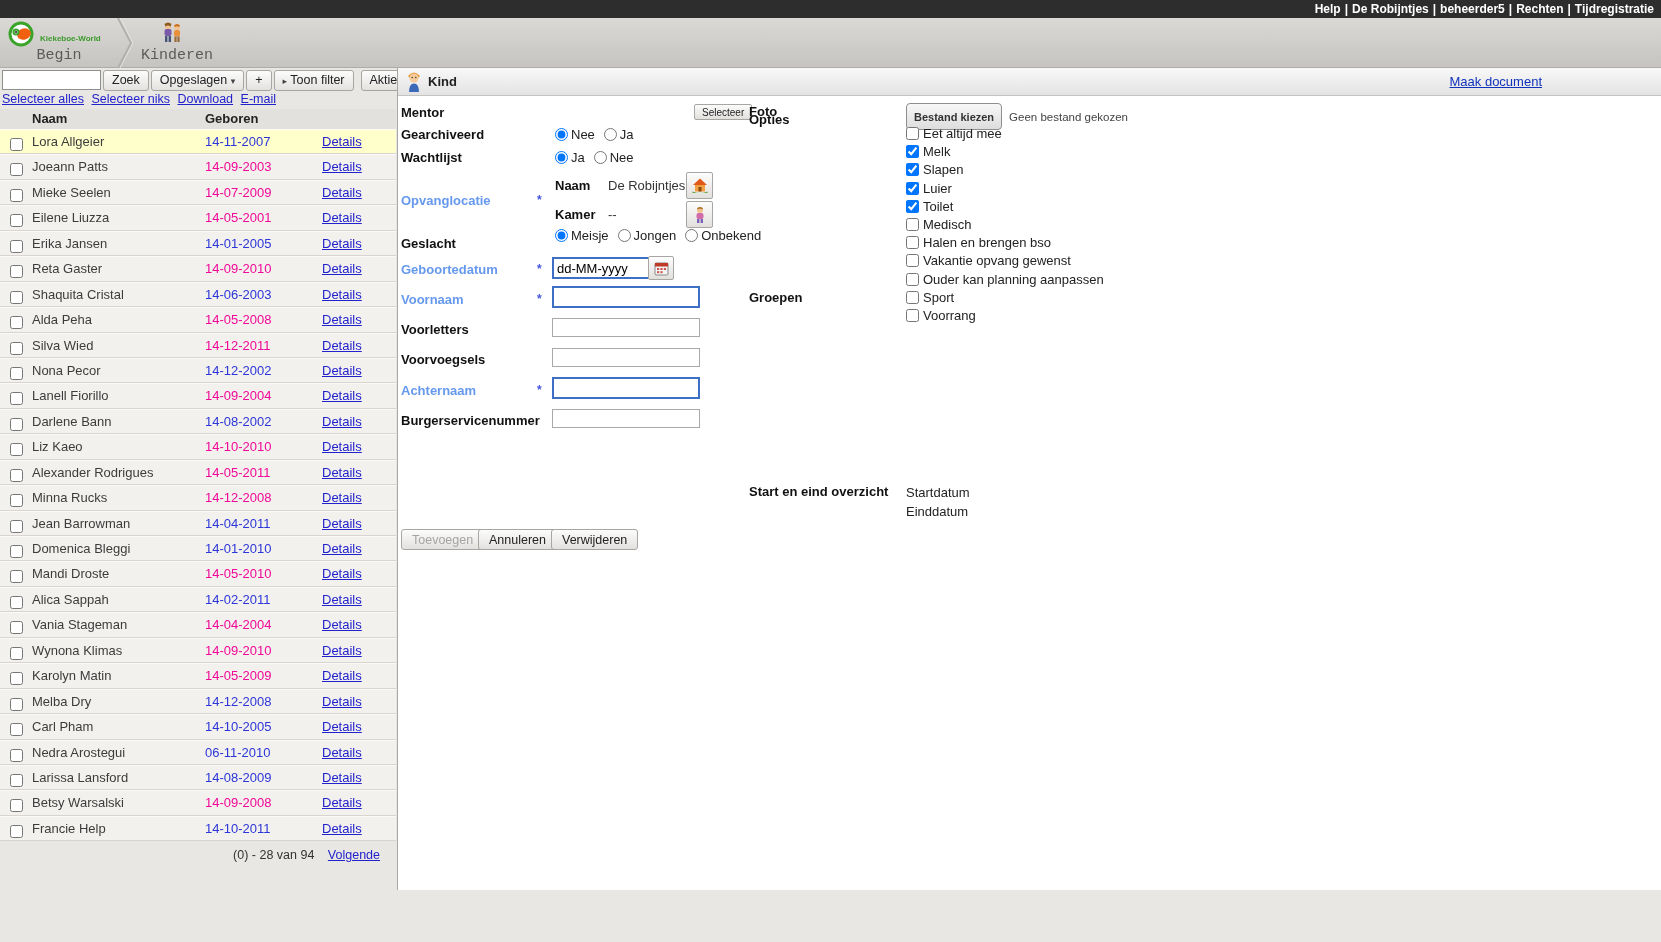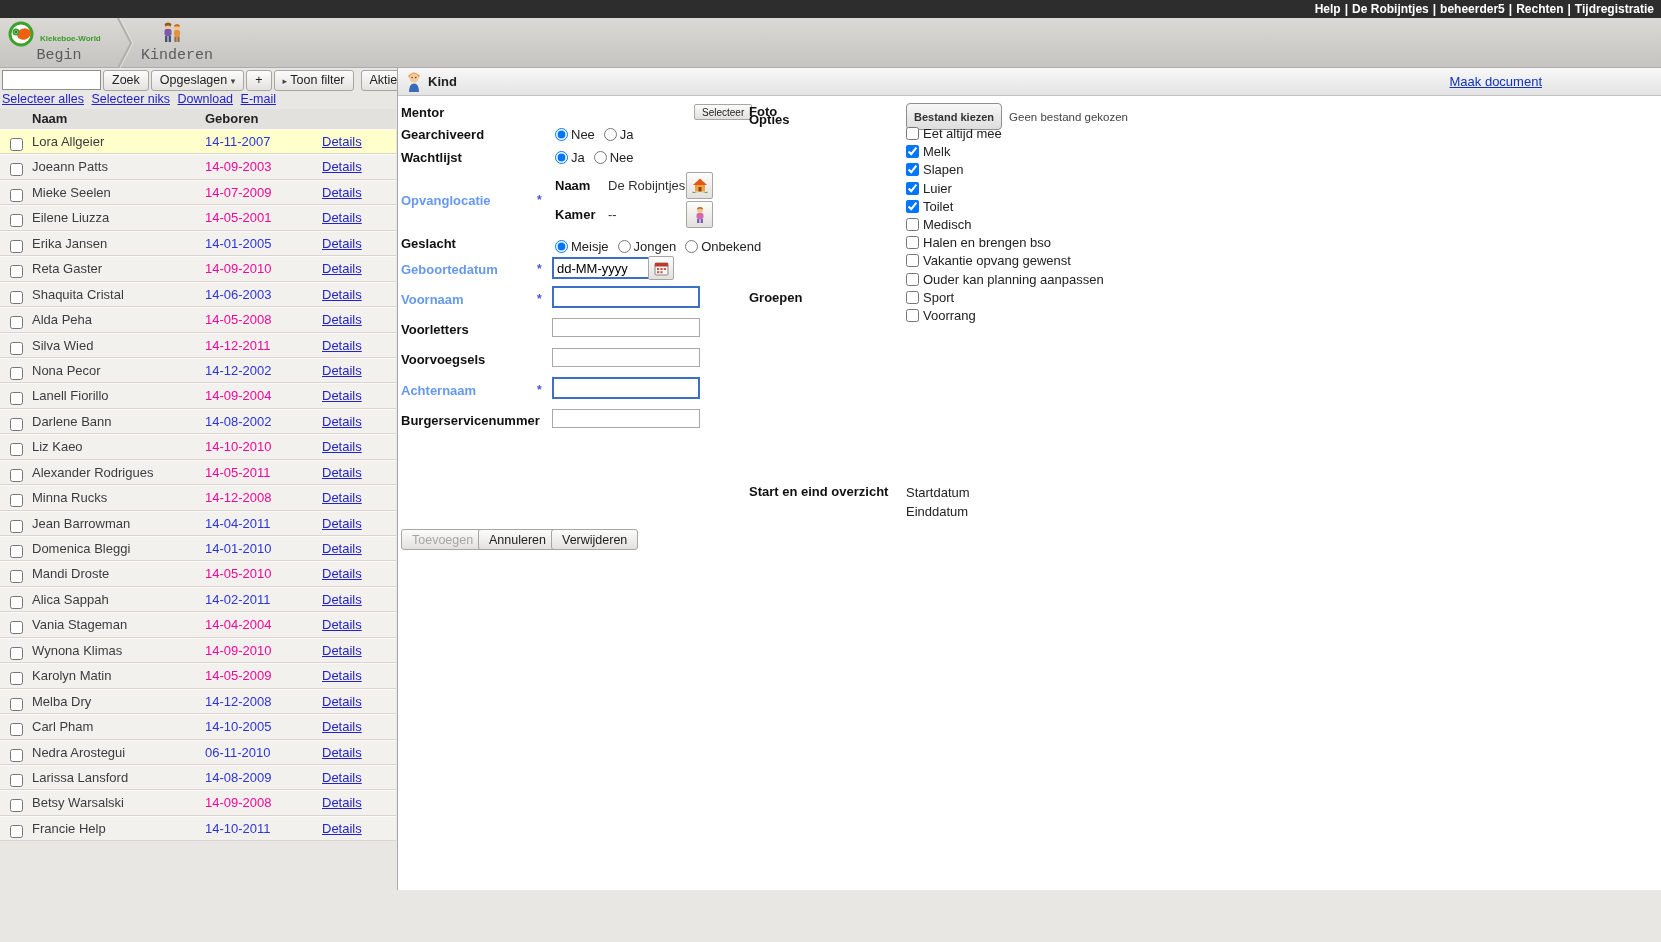--- a/index.html
+++ b/index.html
@@ -351,20 +351,24 @@
         <span class="dt" style="color: rgb(240, 8, 152);">14-09-2008</span>
         <a class="det">Details</a>
       </div>
       <div class="lrow">
         <input type="checkbox" style="">
         <span class="nm">Francie Help</span>
         <span class="dt" style="color: rgb(43, 53, 216);">14-10-2011</span>
         <a class="det">Details</a>
       </div>
     </div>
+  <div class="lfooter">
+    <span>(0) - 28 van 94</span>
+    <a>Volgende</a>
+  </div>
 </div>
 
 <div class="right">
   <div class="form-header">
     <svg class="kind-icon" width="18" height="22" viewBox="0 0 18 22">
       <path d="M3 5 Q9 -2 15 5 L13 7 Q9 3 5 7 Z" fill="#e8922a"></path>
       <circle cx="9" cy="7" r="4.6" fill="#f6cb9c"></circle>
       <circle cx="7.2" cy="6.5" r="0.7" fill="#333"></circle>
       <circle cx="10.8" cy="6.5" r="0.7" fill="#333"></circle>
       <path d="M4 21 Q4 12.5 9 12.5 Q14 12.5 14 21 Z" fill="#3a6ab8"></path>
@@ -426,21 +430,21 @@
       <svg width="16" height="18" viewBox="0 0 16 18">
         <circle cx="8" cy="4" r="3" fill="#f2c290"></circle>
         <path d="M5 2.2 Q8 0 11 2.2 L10.4 3.6 Q8 2 5.6 3.6 Z" fill="#b07830"></path>
         <rect x="4.5" y="7" width="7" height="6" rx="2" fill="#d26aaa"></rect>
         <rect x="5" y="13" width="2.4" height="4" fill="#7a62b8"></rect>
         <rect x="8.6" y="13" width="2.4" height="4" fill="#7a62b8"></rect>
       </svg>
     </button>
 
     <span class="fitem flabel" style="left:3px; top:140px;">Geslacht</span>
-    <span class="fitem radio-group" style="left:157px; top:143px;" id="geslacht-radios"><label><input type="radio" name="geslacht" checked="" style=""><span>Meisje</span></label><label><input type="radio" name="geslacht" style=""><span>Jongen</span></label><label><input type="radio" name="geslacht" style=""><span>Onbekend</span></label></span>
+    <span class="fitem radio-group" style="left:157px; top:132px;" id="geslacht-radios"><label><input type="radio" name="geslacht" checked="" style=""><span>Meisje</span></label><label><input type="radio" name="geslacht" style=""><span>Jongen</span></label><label><input type="radio" name="geslacht" style=""><span>Onbekend</span></label></span>
 
     <span class="fitem flabel blue" style="left:3px; top:166px;">Geboortedatum</span>
     <span class="fitem req" style="left:139px; top:166px;">*</span>
     <input class="fitem txt blue-border" style="left: 154px; top: 161px; width: 104px;" value="dd-MM-yyyy">
     <button class="fitem icon-btn cal-btn" style="left:250px; top:160px;">
       <svg width="15" height="15" viewBox="0 0 15 15">
         <rect x="1" y="2" width="13" height="12" rx="1" fill="#f5f5f5" stroke="#888"></rect>
         <rect x="1" y="2" width="13" height="3.5" fill="#c03a2a"></rect>
         <rect x="3" y="7" width="2.2" height="2" fill="#c8554a"></rect>
         <rect x="6.4" y="7" width="2.2" height="2" fill="#c8554a"></rect>

